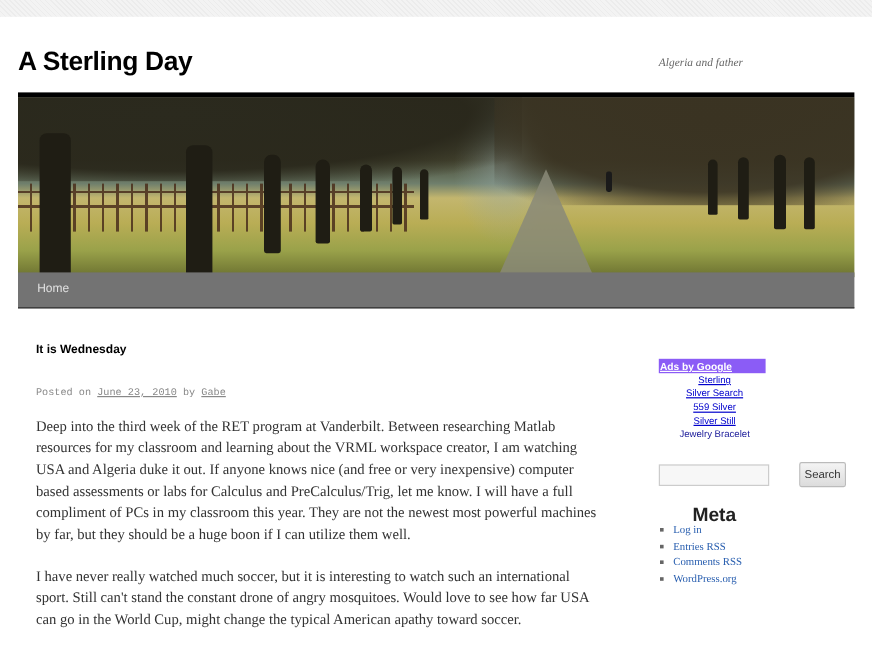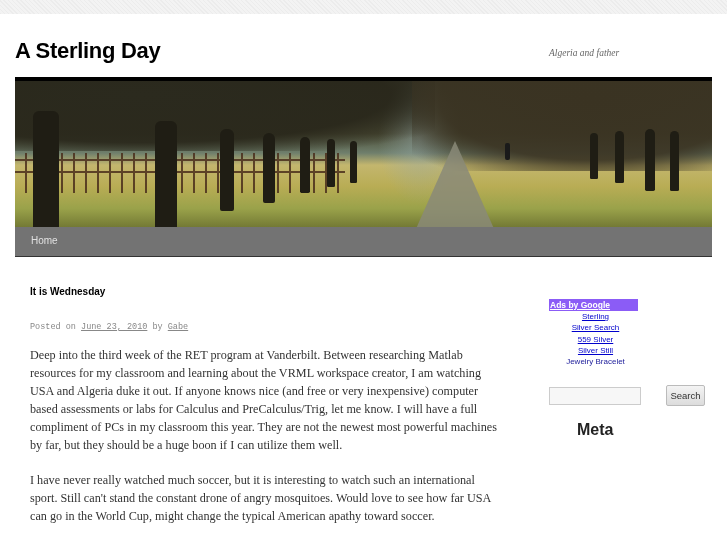--- a/index.html
+++ b/index.html
@@ -175,13 +175,31 @@
     <a>Silver Search</a>
     <a>559 Silver</a>
     <a>Silver Still</a>
     <a class="last">Jewelry Bracelet</a>
   </div>
 
   <input class="search-input" type="text" value="" style="">
   <button class="search-btn">Search</button>
 
   <div class="meta-title">Meta</div>
+  <ul class="meta-list">
+    <li>
+        <span class="bullet"></span>
+        <a>Log in</a>
+      </li>
+    <li>
+        <span class="bullet"></span>
+        <a>Entries RSS</a>
+      </li>
+    <li>
+        <span class="bullet"></span>
+        <a>Comments RSS</a>
+      </li>
+    <li>
+        <span class="bullet"></span>
+        <a>WordPress.org</a>
+      </li>
+  </ul>
 </div>
 
 </body></html>

